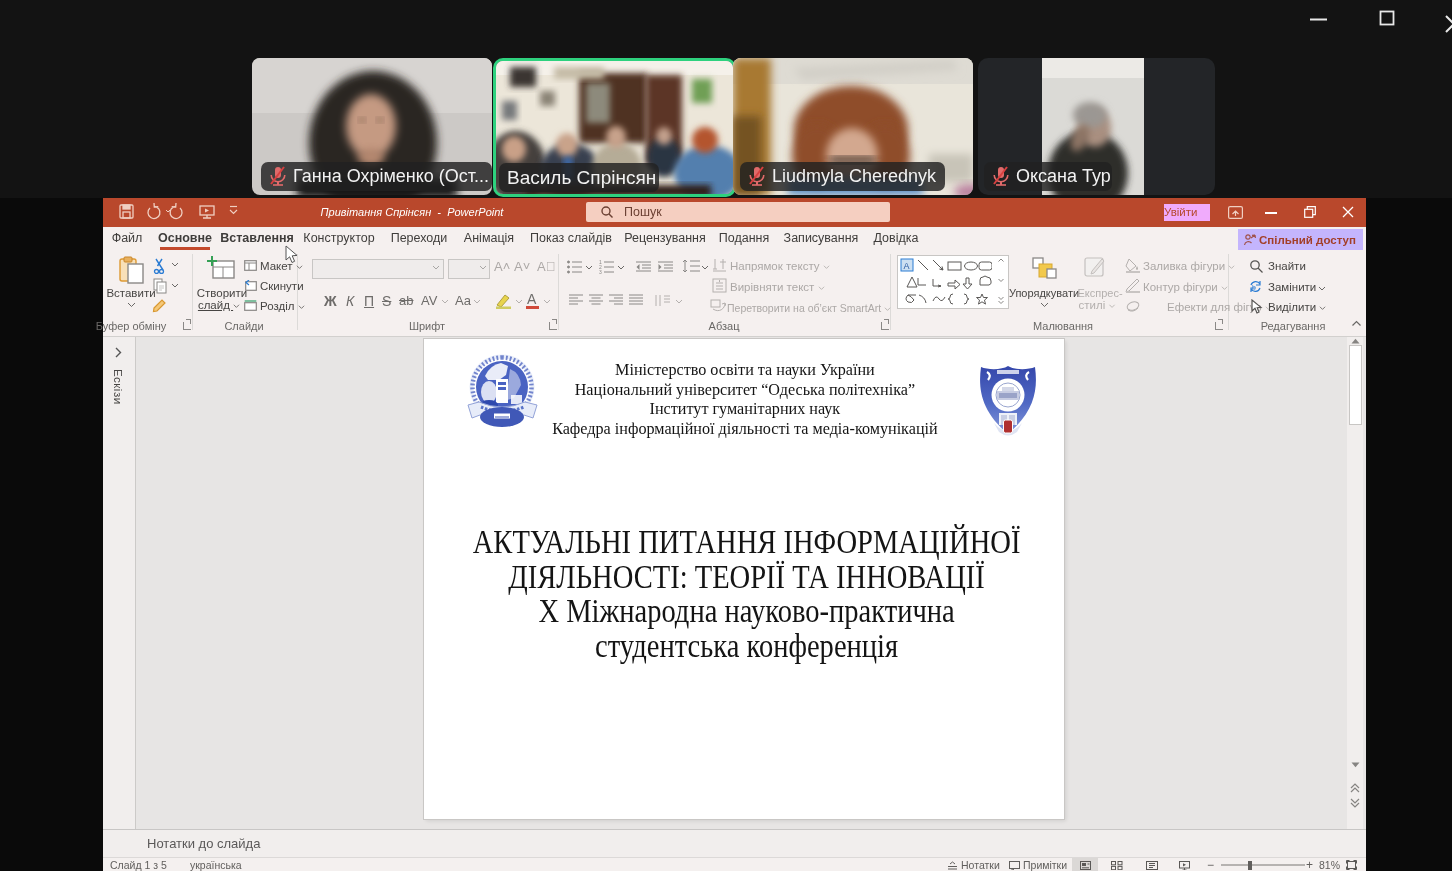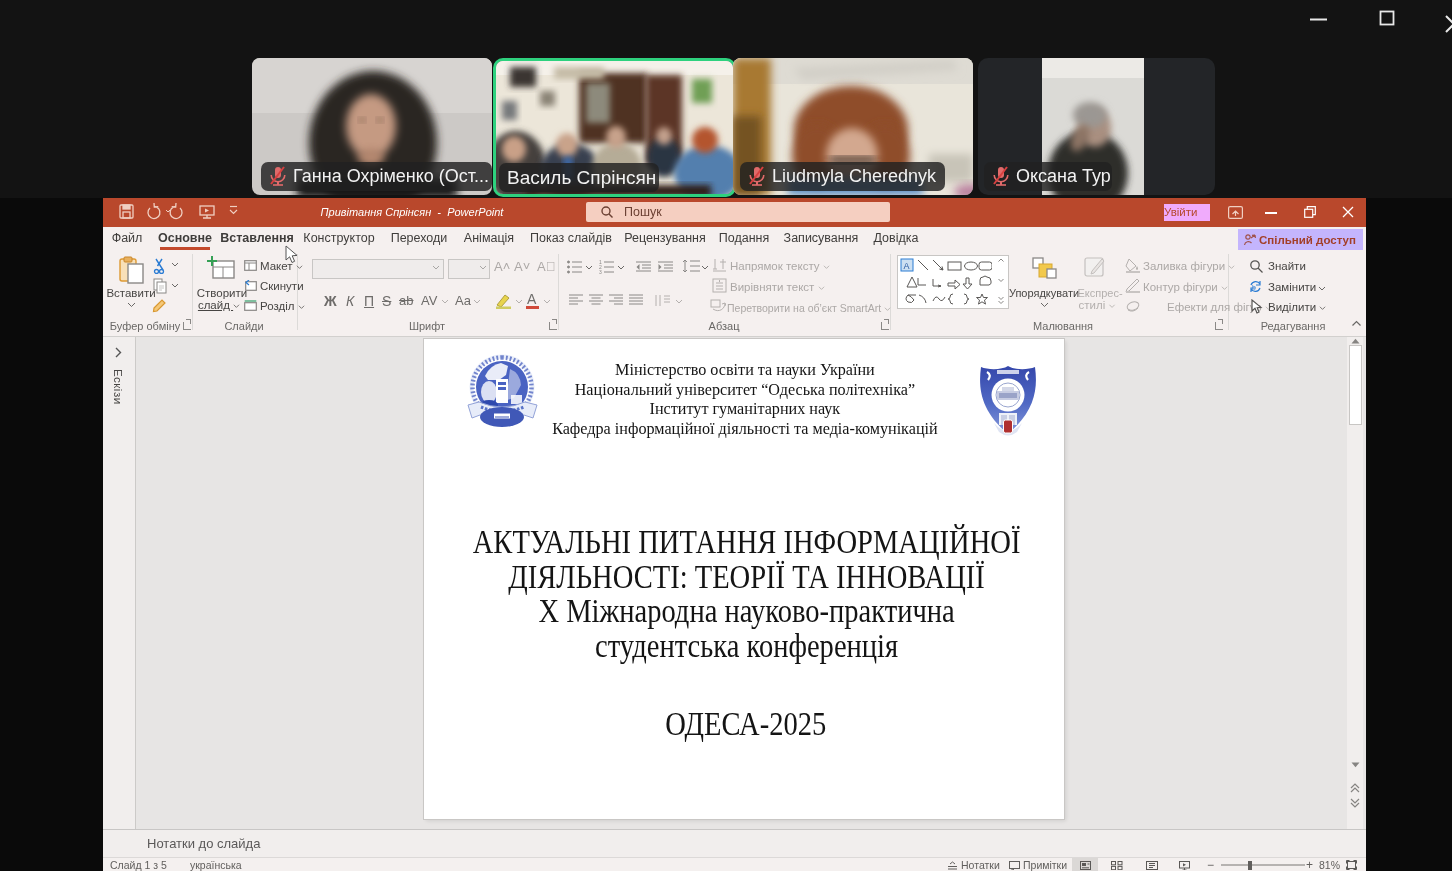--- a/index.html
+++ b/index.html
@@ -226,21 +226,21 @@
         <path d="M1 1 L1 15 L4.6 11.8 L7 17.5 L9.6 16.3 L7.2 10.8 L12 10.4 Z" fill="#fff" stroke="#555" stroke-width="1"></path>
       </svg>
  </div>
 
  <div class="abs" id="ribbon">
   <div class="gsep" style="left:89px;"></div>
   <div class="gsep" style="left:194px;"></div>
   <div class="gsep" style="left:455px;"></div>
   <div class="gsep" style="left:787px;"></div>
   <div class="gsep" style="left:1125px;"></div>
-  <div class="glabel" style="left:42px;">Буфер обміну</div>
+  <div class="glabel" style="left:28px;">Буфер обміну</div>
   <div class="glabel" style="left:141px;">Слайди</div>
   <div class="glabel" style="left:324px;">Шрифт</div>
   <div class="glabel" style="left:621px;">Абзац</div>
   <div class="glabel" style="left:960px;">Малювання</div>
   <div class="glabel" style="left:1190px;">Редагування</div>
   <div class="launch" style="left:80px;top:72px;"></div>
   <div class="launch" style="left:446px;top:72px;"></div>
   <div class="launch" style="left:778px;top:72px;"></div>
   <div class="launch" style="left:1112px;top:72px;"></div>
 
@@ -526,21 +526,20 @@
  <div class="abs" id="canvas">
   <div class="abs" id="eskizy">
    <svg class="abs" style="left:12px;top:10px" width="7" height="11" viewBox="0 0 7 11">
           <path d="M1 1 l4.5 4.5 L1 10" stroke="#555" stroke-width="1.4" fill="none"></path>
         </svg>
    <div class="abs" style="left:9px;top:32px;color:#484644;font-size:11.5px;writing-mode:vertical-rl;letter-spacing:0.5px;">Ескізи</div>
   </div>
   <div class="abs" id="slide">
    <div class="cx" style="top:21px;left:1px;font-size:17px;line-height:19.5px;"><span class="sq" style="transform:scaleX(0.95);">Міністерство освіти та науки України<br>Національний університет “Одеська політехніка”<br>Інститут гуманітарних наук<br>Кафедра інформаційної діяльності та медіа-комунікацій</span></div>
    <div class="cx" style="top:186px;left:3px;font-size:33px;line-height:34.5px;"><span class="sq" style="transform:scaleX(0.865);">АКТУАЛЬНІ ПИТАННЯ ІНФОРМАЦІЙНОЇ<br>ДІЯЛЬНОСТІ: ТЕОРІЇ ТА ІННОВАЦІЇ<br>Х Міжнародна науково-практична<br>студентська конференція</span></div>
-   <div class="cx" style="top:366px;left:2px;font-size:34px;"><span class="sq" style="transform:scaleX(0.84);">ОДЕСА-2025</span></div>
 
    <svg class="abs" style="left:35px;top:11px" width="87" height="81" viewBox="0 0 87 81">
      <circle cx="43" cy="37" r="34" fill="#ffffff"></circle>
      <circle cx="43" cy="37" r="30.5" fill="none" stroke="#e8edf9" stroke-width="4"></circle>
      <path d="M43 7.5 a29.5 29.5 0 0 1 0 59 a29.5 29.5 0 0 1 0 -59" fill="none" stroke="#4a60bd" stroke-width="4.5" stroke-dasharray="1.8 2.1" opacity="0.75"></path>
      <circle cx="43" cy="37" r="26" fill="#4a63c2"></circle>
      <path d="M26 26 q5 -11 16 -13 l7 3 -2 9 -7 5 -11 0 Z" fill="#fff" opacity="0.88"></path>
      <ellipse cx="30" cy="42" rx="8" ry="11" fill="#fff" opacity="0.8"></ellipse>
      <path d="M51 19 q10 4 11 16 l-7 13 -7 2 1 -15 Z" fill="#fff" opacity="0.45"></path>
      <rect x="37" y="29" width="12" height="24" fill="#fff"></rect>

